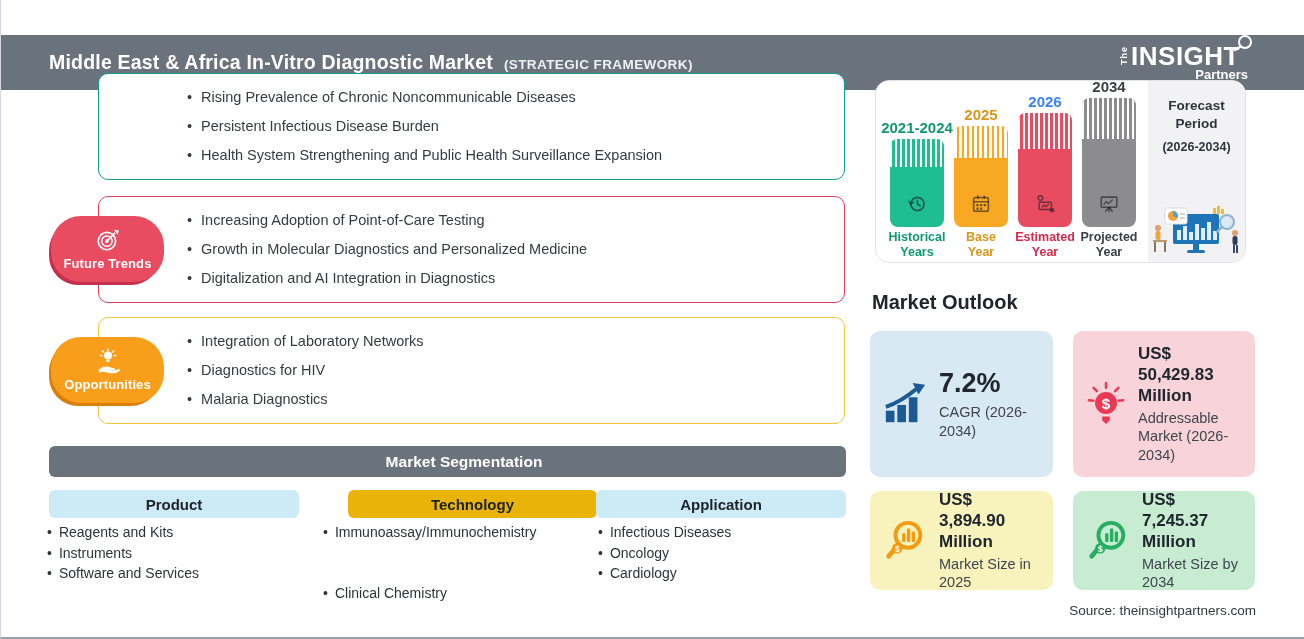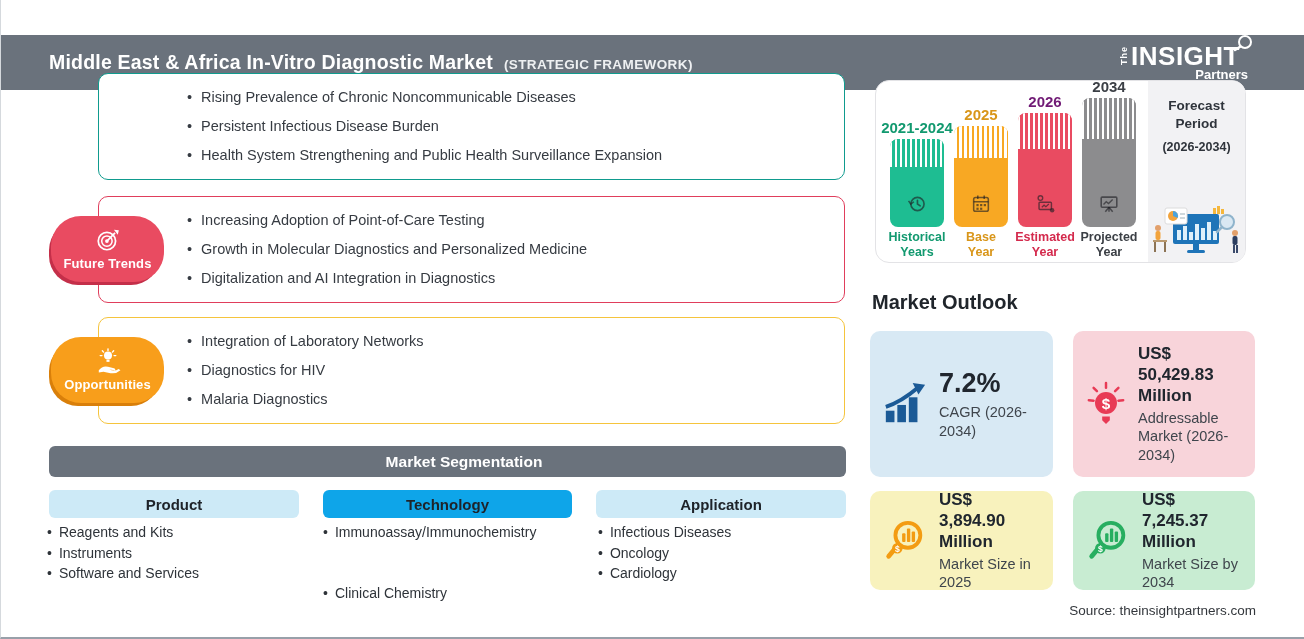--- a/index.html
+++ b/index.html
@@ -152,21 +152,21 @@
       <circle cx="12" cy="7" r="3.7" fill="#fff"></circle>
       <rect x="10.6" y="10.8" width="2.8" height="2" fill="#fff"></rect>
       <path d="M3.5 20.5 q3.5 -4.5 8.5 -3.2 l5.5 1.4 q1.8 .6 .9 1.9 l-5.2 -.8 q4.8 2.2 8.6 -.4 l1.7 1.2 q-4 3.6 -9.2 2.6 l-6.5 -1.2 -4.3 .7 z" fill="#fff"></path>
     </svg>
     <span class="badge-label">Opportunities</span>
   </div>
 
   <div class="seg-bar" style="background: rgb(106, 114, 124); padding-left: 33px;">Market Segmentation</div>
 
   <div class="seg-head c0" style="background: rgb(205, 234, 247);">Product</div>
-  <div class="seg-head c1" style="background: #0ea5e9;">Technology</div>
+  <div class="seg-head c1" style="background: #eab308; margin-left: 25px;">Technology</div>
   <div class="seg-head c2" style="background: rgb(205, 234, 247);">Application</div>
 
   <div class="seg-list c0">
     <div class="seg-item">Reagents and Kits</div>
     <div class="seg-item">Instruments</div>
     <div class="seg-item">Software and Services</div>
   </div>
   <div class="seg-list c1">
     <div class="seg-item">Immunoassay/Immunochemistry</div>
     <div class="seg-item">Clinical Chemistry</div>
@@ -174,21 +174,21 @@
   </div>
   <div class="seg-list c2">
     <div class="seg-item">Infectious Diseases</div>
     <div class="seg-item">Oncology</div>
     <div class="seg-item">Cardiology</div>
   </div>
 
   <div class="tl">
     <span class="tl-year b0" style="color: rgb(18, 153, 111);">2021-2024</span>
     <span class="tl-year b1" style="color: rgb(217, 150, 26);">2025</span>
-    <span class="tl-year b2" style="color: #701a75;">2026</span>
+    <span class="tl-year b2" style="color: #3b82f6;">2026</span>
     <span class="tl-year b3" style="color: rgb(59, 63, 69);">2034</span>
 
     <div class="tl-bar b0" style="--c: #1ebd92;">
       <div class="stripes"></div>
       <svg class="bar-icon" width="22" height="22" viewBox="0 0 24 24">
         <circle cx="12.5" cy="12" r="7.2" stroke="currentColor" stroke-width="1.8" fill="none"></circle>
         <path d="M12.5 8 v4 l3 2" stroke="currentColor" stroke-width="1.8" fill="none" stroke-linecap="round"></path>
         <path d="M2.8 8.5 l2.4 3.6 3.4 -2.6" fill="none" stroke="currentColor" stroke-width="1.6"></path>
       </svg>
     </div>

